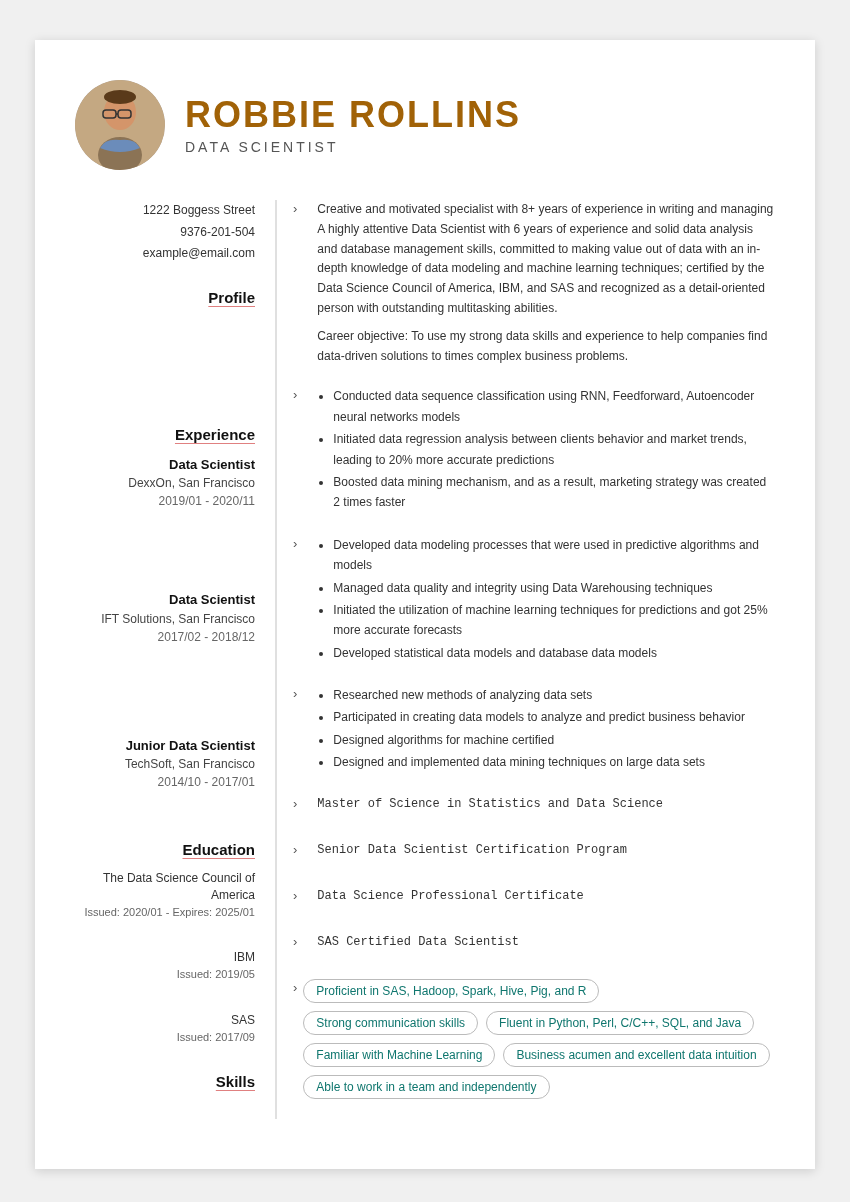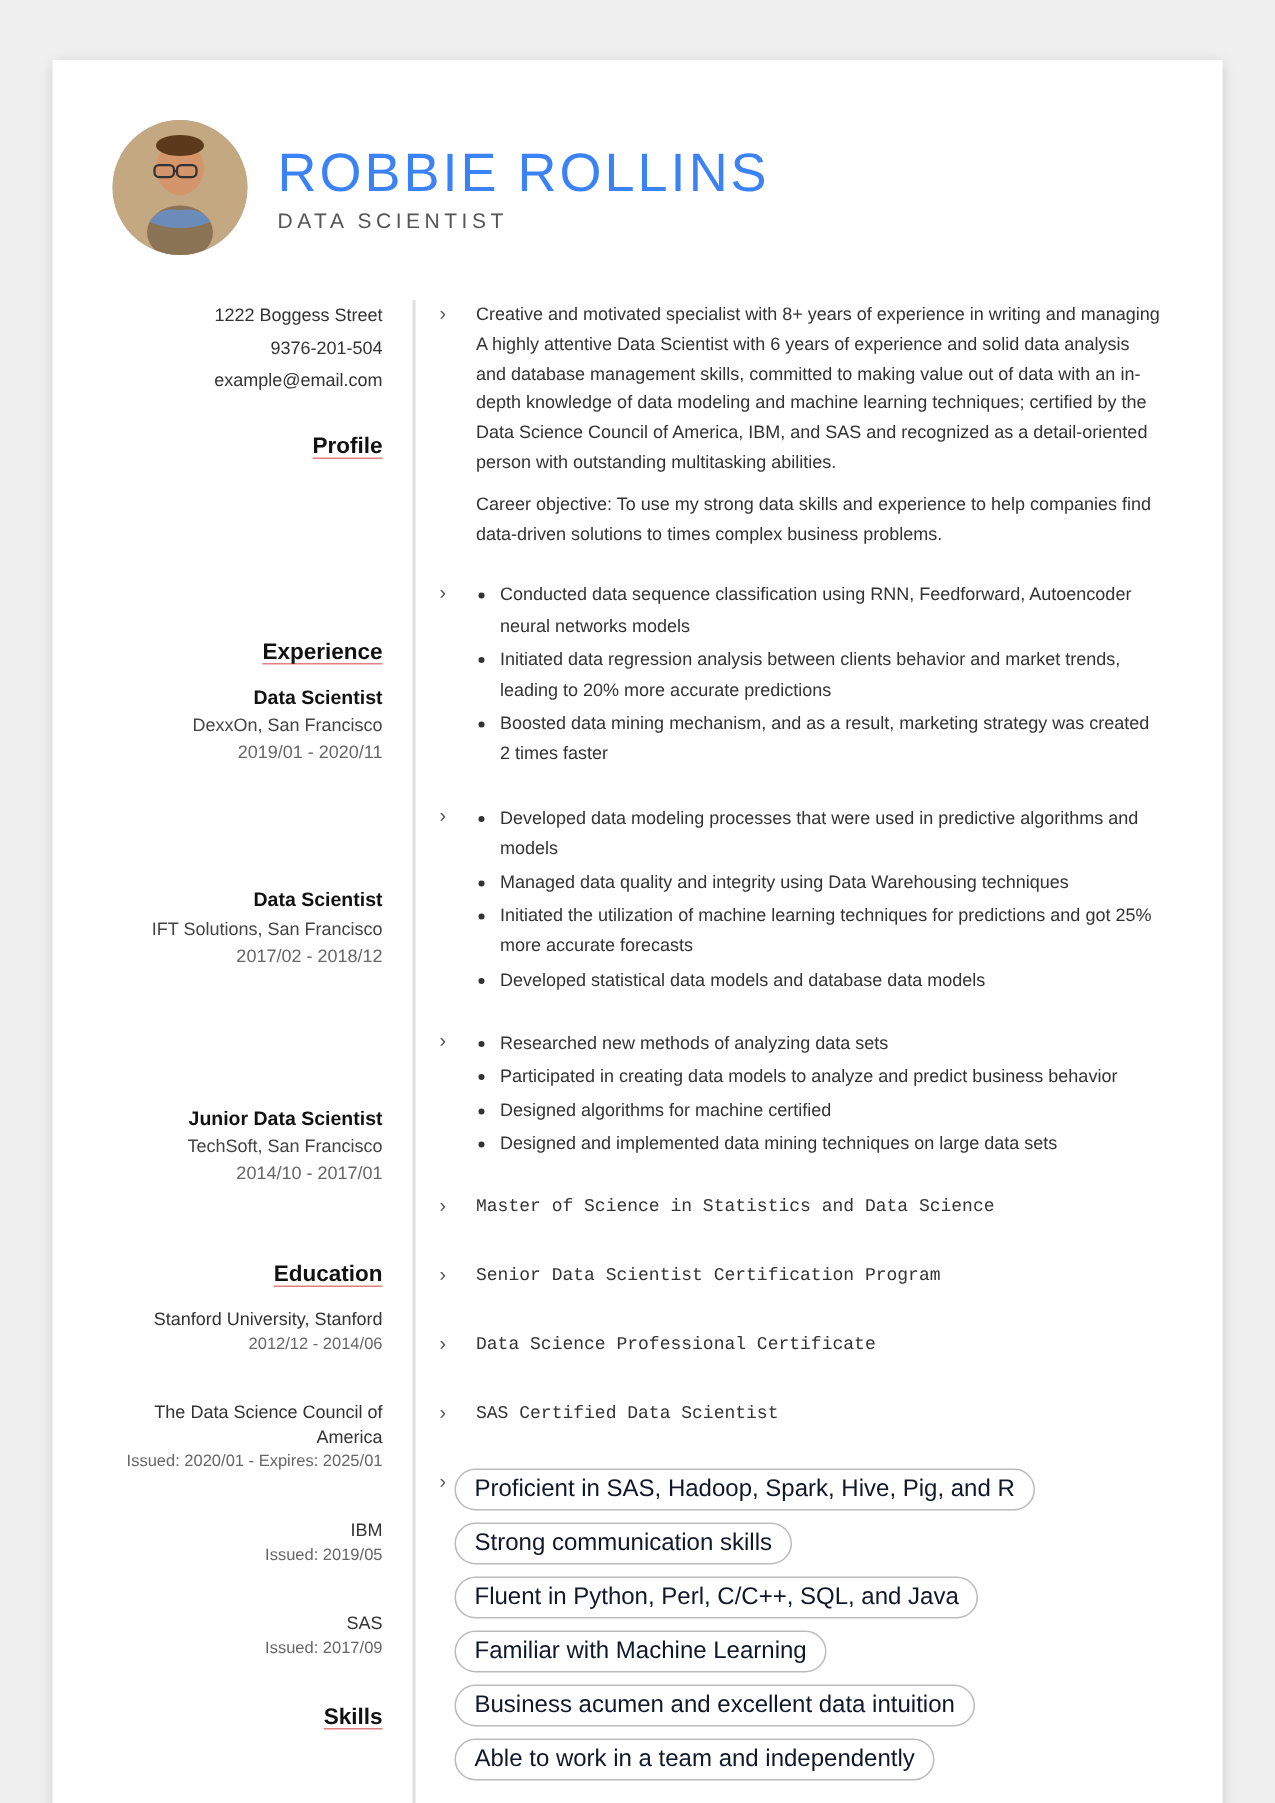--- a/index.html
+++ b/index.html
@@ -34,24 +34,24 @@
       align-items: center;
       justify-content: center;
     }
     .avatar svg {
       width: 90px;
       height: 90px;
     }
     .header-info {}
     .header-name {
       font-size: 36px;
-      font-weight: 400;
+      font-weight: 700;
       letter-spacing: 2px;
       text-transform: uppercase;
-      color: #3b82f6;
+      color: #a16207;
       line-height: 1.1;
     }
     .header-title {
       font-size: 14px;
       letter-spacing: 3px;
       text-transform: uppercase;
       color: #555;
       margin-top: 4px;
     }
     
@@ -148,22 +148,22 @@
     .skills-container {
       display: flex;
       flex-wrap: wrap;
       gap: 8px;
       font-size: 12px;
     }
     .skill-badge {
       border: 1px solid #bbb;
       border-radius: 20px;
       padding: 4px 12px;
-      font-size: 16px;
-      color: #0f172a;
+      font-size: 12px;
+      color: #0f766e;
       white-space: nowrap;
     }
     
     .right-with-bar {
       display: flex;
       align-items: center;
     }
     .right-bar {
       width: 2px;
       background: #ccc;
@@ -237,24 +237,20 @@
       <div class="exp-entry" style="margin-bottom: 50px;">
         <div class="job-title">Junior Data Scientist</div>
         <div class="company">TechSoft, San Francisco</div>
         <div class="dates">2014/10 - 2017/01</div>
       </div>
 
       <div style="">
         <div class="section-title">Education</div>
       </div>
 
-      <div class="exp-entry" style="margin-bottom: 28px;">
-        <div style="font-size:12px; color:#333;">Stanford University, Stanford</div>
-        <div style="font-size:11px; color:#666;">2012/12 - 2014/06</div>
-      </div>
 
       <div class="exp-entry" style="margin-bottom: 28px;">
         <div style="font-size:12px; color:#333; line-height:1.4;">The Data Science Council of<br>America</div>
         <div style="font-size:11px; color:#666;">Issued: 2020/01 - Expires: 2025/01</div>
       </div>
 
       <div class="exp-entry" style="margin-bottom: 28px;">
         <div style="font-size:12px; color:#333;">IBM</div>
         <div style="font-size:11px; color:#666;">Issued: 2019/05</div>
       </div>

